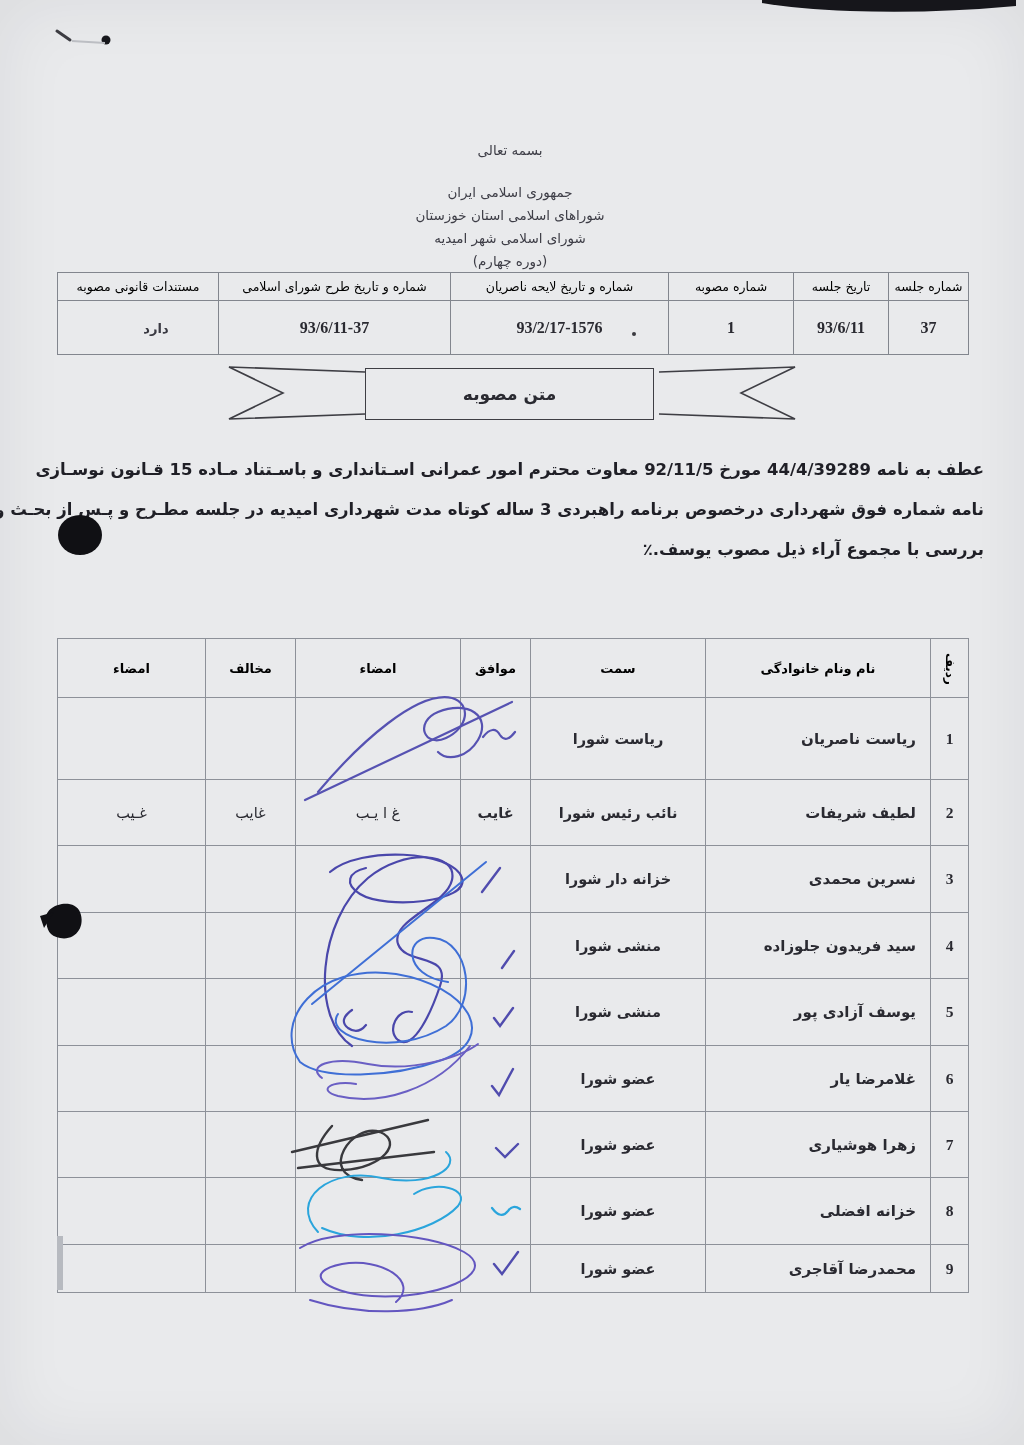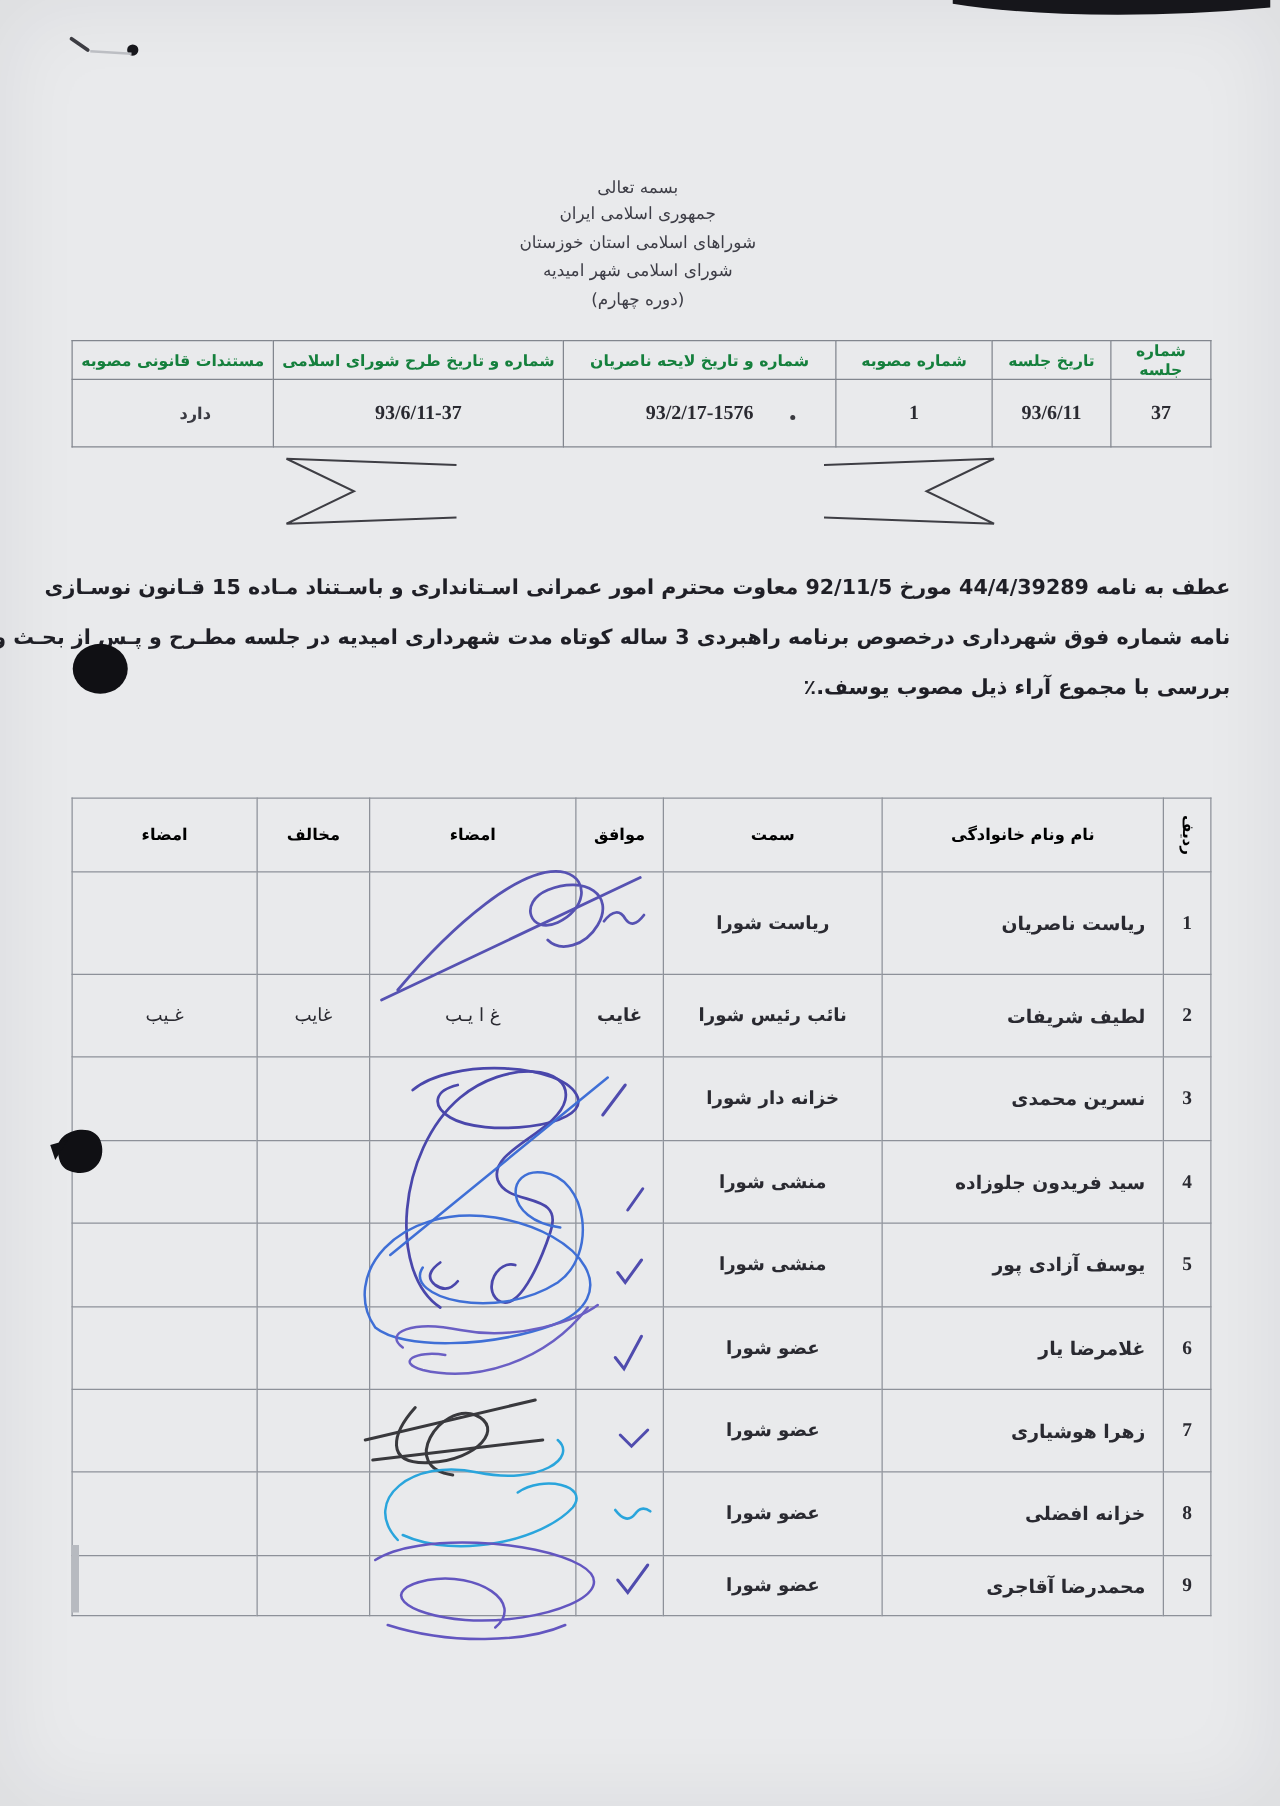--- a/index.html
+++ b/index.html
@@ -6,26 +6,26 @@
   body{background:#d8d9db;font-family:"DejaVu Sans",sans-serif;}
   .page{
     position:relative;width:1024px;height:1445px;margin:0 auto;
     background:#e9eaec;overflow:hidden;color:#26262c;
     box-shadow:inset 0 0 70px rgba(30,32,40,.07);
   }
   
   .doc-header{position:absolute;left:340px;top:142px;width:340px;text-align:center;
     color:#3d3d46;font-size:13.5px;}
   .doc-header .hline{margin-bottom:7px;white-space:nowrap;}
-  .doc-header .hline:first-child{margin-bottom:5px;}
+  .doc-header .hline:first-child{margin-bottom:26px;}
   
   table{border-collapse:collapse;table-layout:fixed;}
   .info-table{position:absolute;left:57px;top:272px;width:911px;}
   .info-table th,.info-table td{border:1px solid #82868e;overflow:hidden;}
-  .info-table th{height:27px;font-size:12.5px;font-weight:bold;color:#15803d;padding:0 2px;}
+  .info-table th{height:27px;font-size:12.5px;font-weight:normal;color:#000000;padding:0 2px;}
   .info-table td{height:51px;text-align:center;font-family:"Liberation Serif","DejaVu Serif",serif;
     font-weight:bold;font-size:16px;color:#2a2a31;}
   .spaced{letter-spacing:6px;font-family:"DejaVu Sans",sans-serif;font-size:13px;font-weight:600;color:#3a3a42;margin-left:36px;}
   
   .ribbon-box{position:absolute;left:365px;top:368px;width:287px;height:50px;
     border:1.6px solid #3e3e44;display:flex;align-items:center;justify-content:center;
     font-size:17px;font-weight:bold;color:#2a2a31;background:transparent;}
   .ribbon-svg{position:absolute;left:222px;top:363px;}
   
   .resolution{position:absolute;left:40px;top:450px;width:944px;direction:rtl;
@@ -89,20 +89,21 @@
       <td><span dir="ltr">93/6/11-37</span></td>
       <td><span class="spaced">دارد</span></td>
     </tr>
   </tbody>
     </table>
 
   <svg class="ribbon-svg" width="580" height="60" viewBox="0 0 580 60">
     <path d="M143,9 L7,4 L61,30 L7,56 L143,51" fill="none" stroke="#3e3e44" stroke-width="1.6"></path>
     <path d="M437,9 L573,4 L519,30 L573,56 L437,51" fill="none" stroke="#3e3e44" stroke-width="1.6"></path>
   </svg>
+  <div class="ribbon-box">متن مصوبه</div>
 
   <div class="resolution">
     <div class="rline">عطف به نامه 44/4/39289 مورخ 92/11/5 معاوت محترم امور عمرانی اسـتانداری و باسـتناد مـاده 15 قـانون نوسـازی</div>
     <div class="rline">نامه شماره فوق شهرداری درخصوص برنامه راهبردی 3 ساله کوتاه مدت شهرداری امیدیه در جلسه مطـرح و پـس از بحـث و</div>
     <div class="rline last">بررسی با مجموع آراء ذیل مصوب یوسف.٪</div>
   </div>
 
 
   <table class="members-table" dir="rtl">
     <colgroup>

